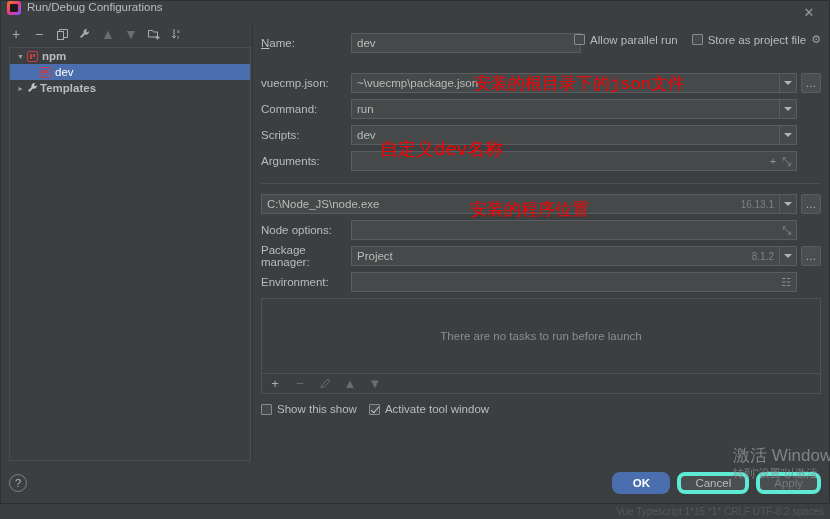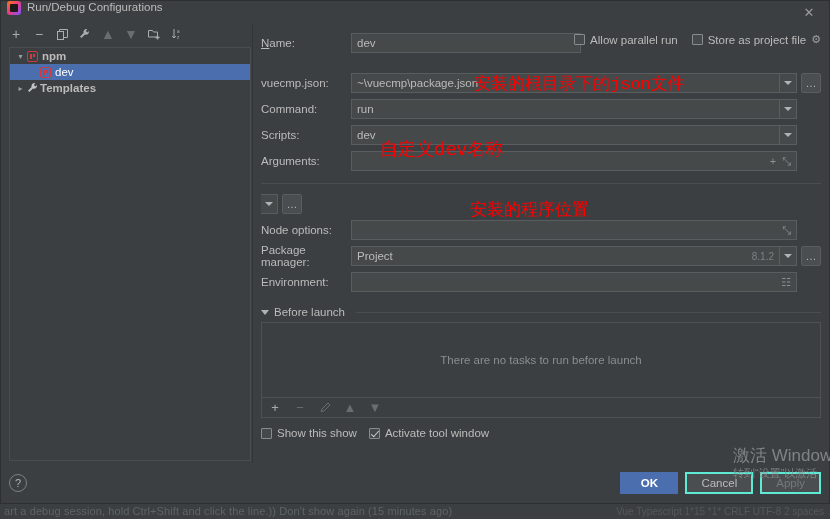--- a/index.html
+++ b/index.html
@@ -223,23 +223,23 @@
   }
   .help-btn {
     width: 18px; height: 18px; border-radius: 50%;
     border: 1px solid #7d8183; color: #b0b3b5;
     font-size: 11px; display: flex; align-items: center; justify-content: center;
     cursor: pointer;
   }
   .footer-buttons { margin-left: auto; display: flex; gap: 7px; }
   .btn {
     height: 22px; min-width: 58px; padding: 0 14px;
-    border-radius: 0; font-size: 11.5px;
+    border-radius: 8px; font-size: 11.5px;
     display: flex; align-items: center; justify-content: center;
-    cursor: pointer; border: 2px solid #5eead4; background: #4a4e50; color: #bbbbbb;
+    cursor: pointer; border: 4px solid #5eead4; background: #4a4e50; color: #bbbbbb;
   }
   .btn.primary { background: #4b6eaf; border-color: #4b6eaf; color: #ffffff; font-weight: bold; }
   .btn.disabled { color: #76797b; cursor: default; }
 
   
   .annotation {
     position: absolute; color: #ff0000; z-index: 25;
     white-space: nowrap; pointer-events: none;
     font-family: "DejaVu Sans", sans-serif;
   }
@@ -259,21 +259,20 @@
       <div class="gutter-mark" style="top: 176px; height: 18px; background: rgb(46, 77, 107);"></div>
     </div>
   <div class="ide-left-labels" id="left-labels-host">
       <span style="top: 63px;">as</span>
       <span style="top: 88px;">Pr</span>
       <span style="top: 472px;">it</span>
       <span style="top: 505px;">a.</span>
     </div>
   <div class="ide-top-right-text">7/</div>
   <div class="ide-status-bar">
-    <div class="ide-status-text">art a debug session, hold Ctrl+Shift and click the line.))  Don't show again (15 minutes ago)</div>
     <div class="ide-status-right">Vue Typescript  1*15   *1*   CRLF   UTF-8   2 spaces</div>
   </div>
 </div>
 
 <div id="dialog">
 
   <div class="titlebar">
     <div class="app-icon"></div>
     <div class="title-text">Run/Debug Configurations</div>
     <div class="close-btn">✕</div>
@@ -400,20 +399,24 @@
               </span>
             </div>
             <div class="spacer-btn"></div>
           </div>
         </div>
 
       <div class="row-divider"></div>
 
       <div id="rows2-host">
           <div class="form-row">
+            <div class="field">
+              <span class="field-text">C:\Node_JS\node.exe</span>
+              <span class="field-suffix">16.13.1</span>
+            </div>
             <div class="dropdown-btn">
               <div class="caret"></div>
             </div>
             <div class="browse-btn">…</div>
           </div>
           <div class="form-row">
             <div class="form-label">Node options:</div>
             <div class="field">
               <span class="field-text"></span>
               <span class="field-icons">
@@ -438,25 +441,20 @@
             <div class="field">
               <span class="field-text"></span>
               <span class="field-icons">
                 <span class="mini-icon">☷</span>
               </span>
             </div>
             <div class="spacer-btn"></div>
           </div>
         </div>
 
-      <div class="before-launch-header">
-        <div class="bl-caret"></div>
-        <div class="bl-title">Before launch</div>
-        <div class="bl-rule"></div>
-      </div>
       <div class="bl-box">
         <div class="bl-empty">There are no tasks to run before launch</div>
       </div>
       <div class="bl-toolbar" id="bl-toolbar-host">
           <div class="tb-icon" style="font-size: 13px;">+</div>
           <div class="tb-icon disabled" style="font-size: 13px;">−</div>
           <div class="tb-icon disabled">
             <svg width="11" height="11" viewBox="0 0 11 11">
               <path d="M1 9.5l1-2.5L8 1l2 2-6 6z" fill="none" stroke="currentColor"></path>
             </svg>

